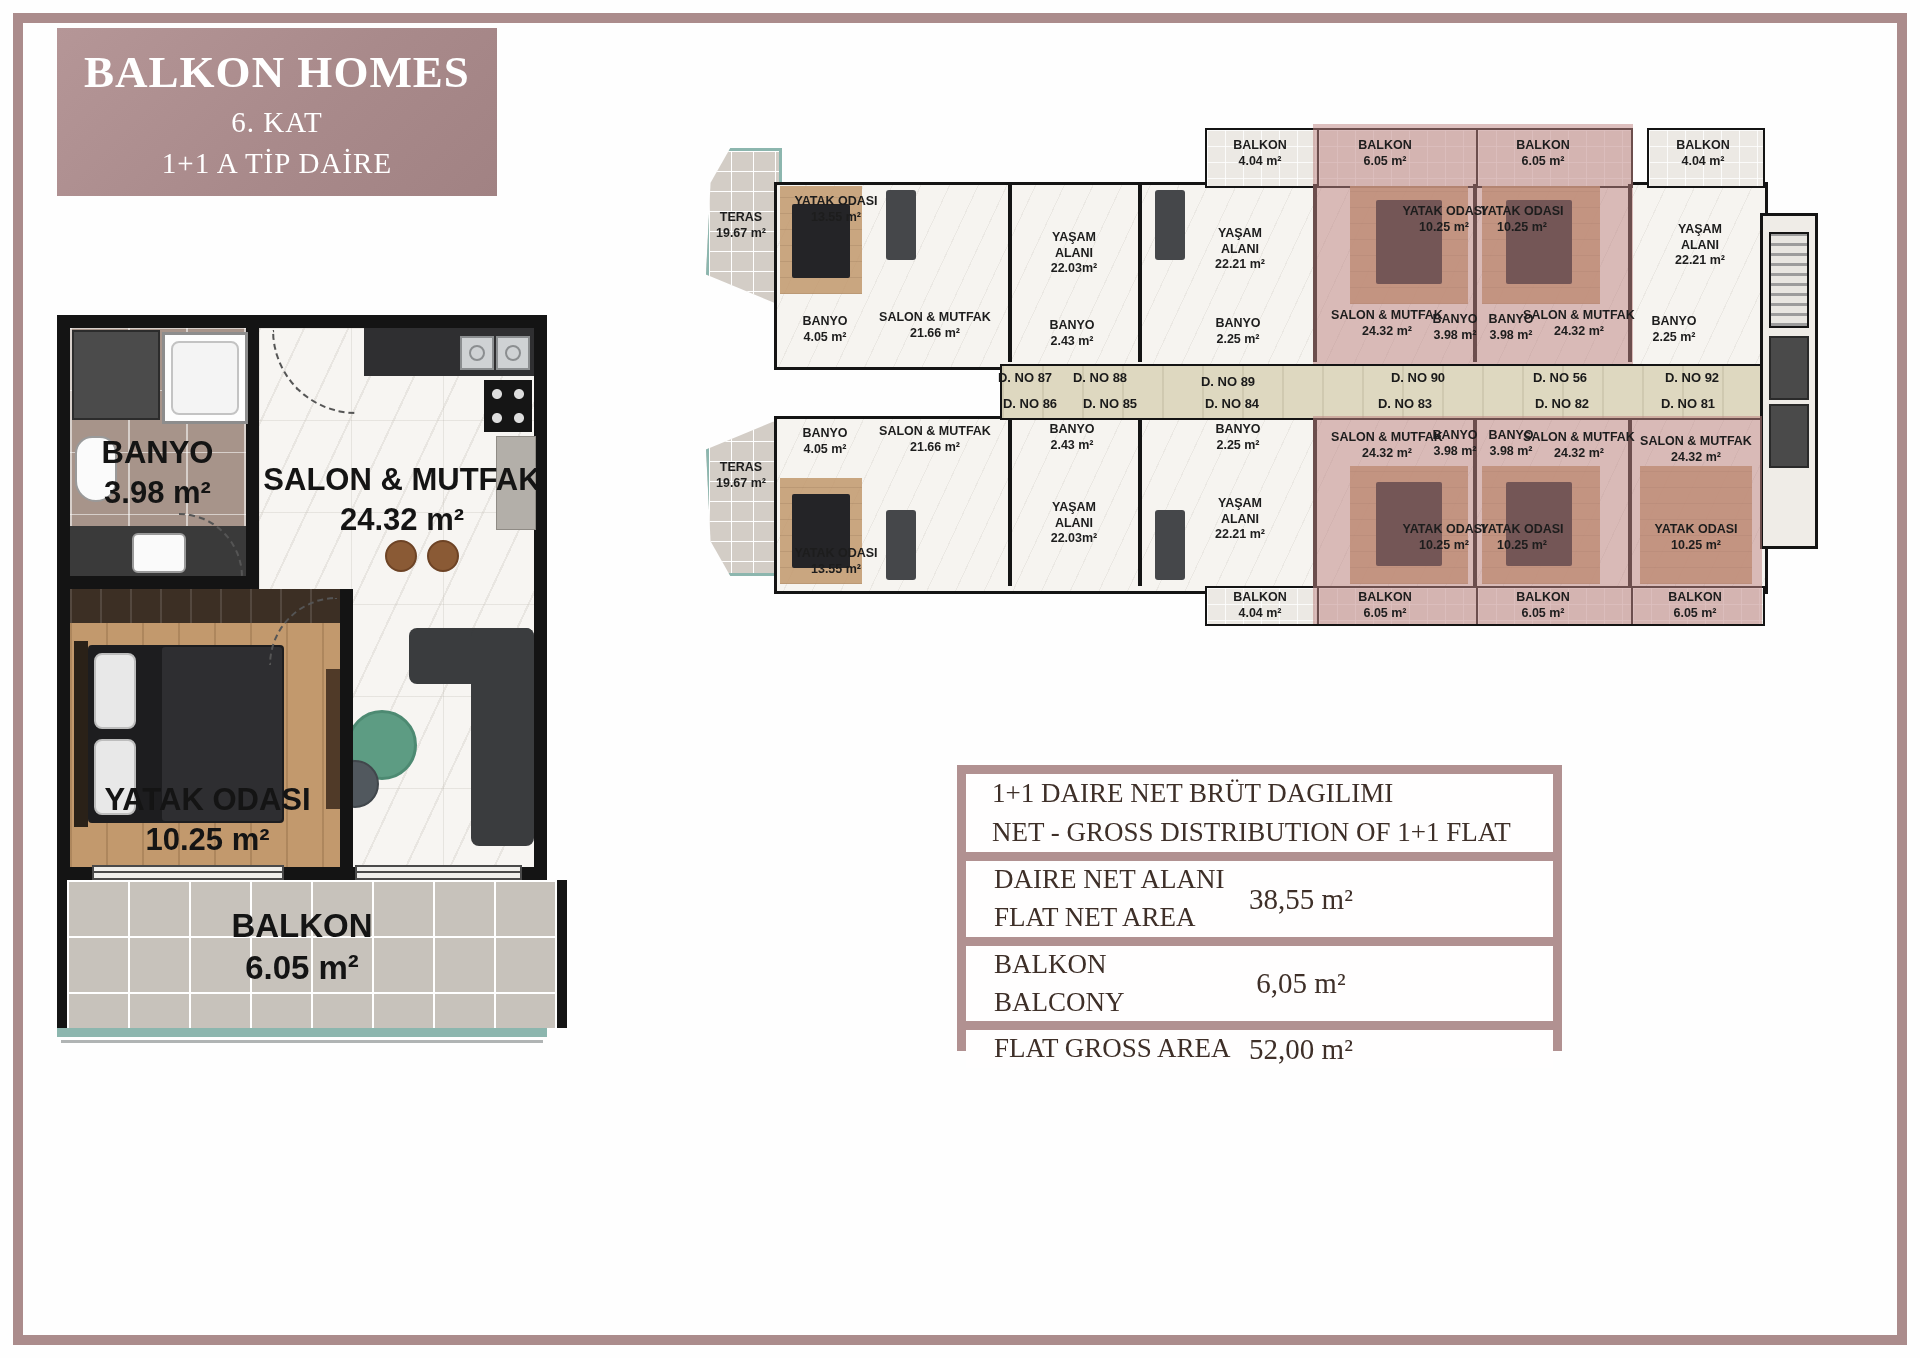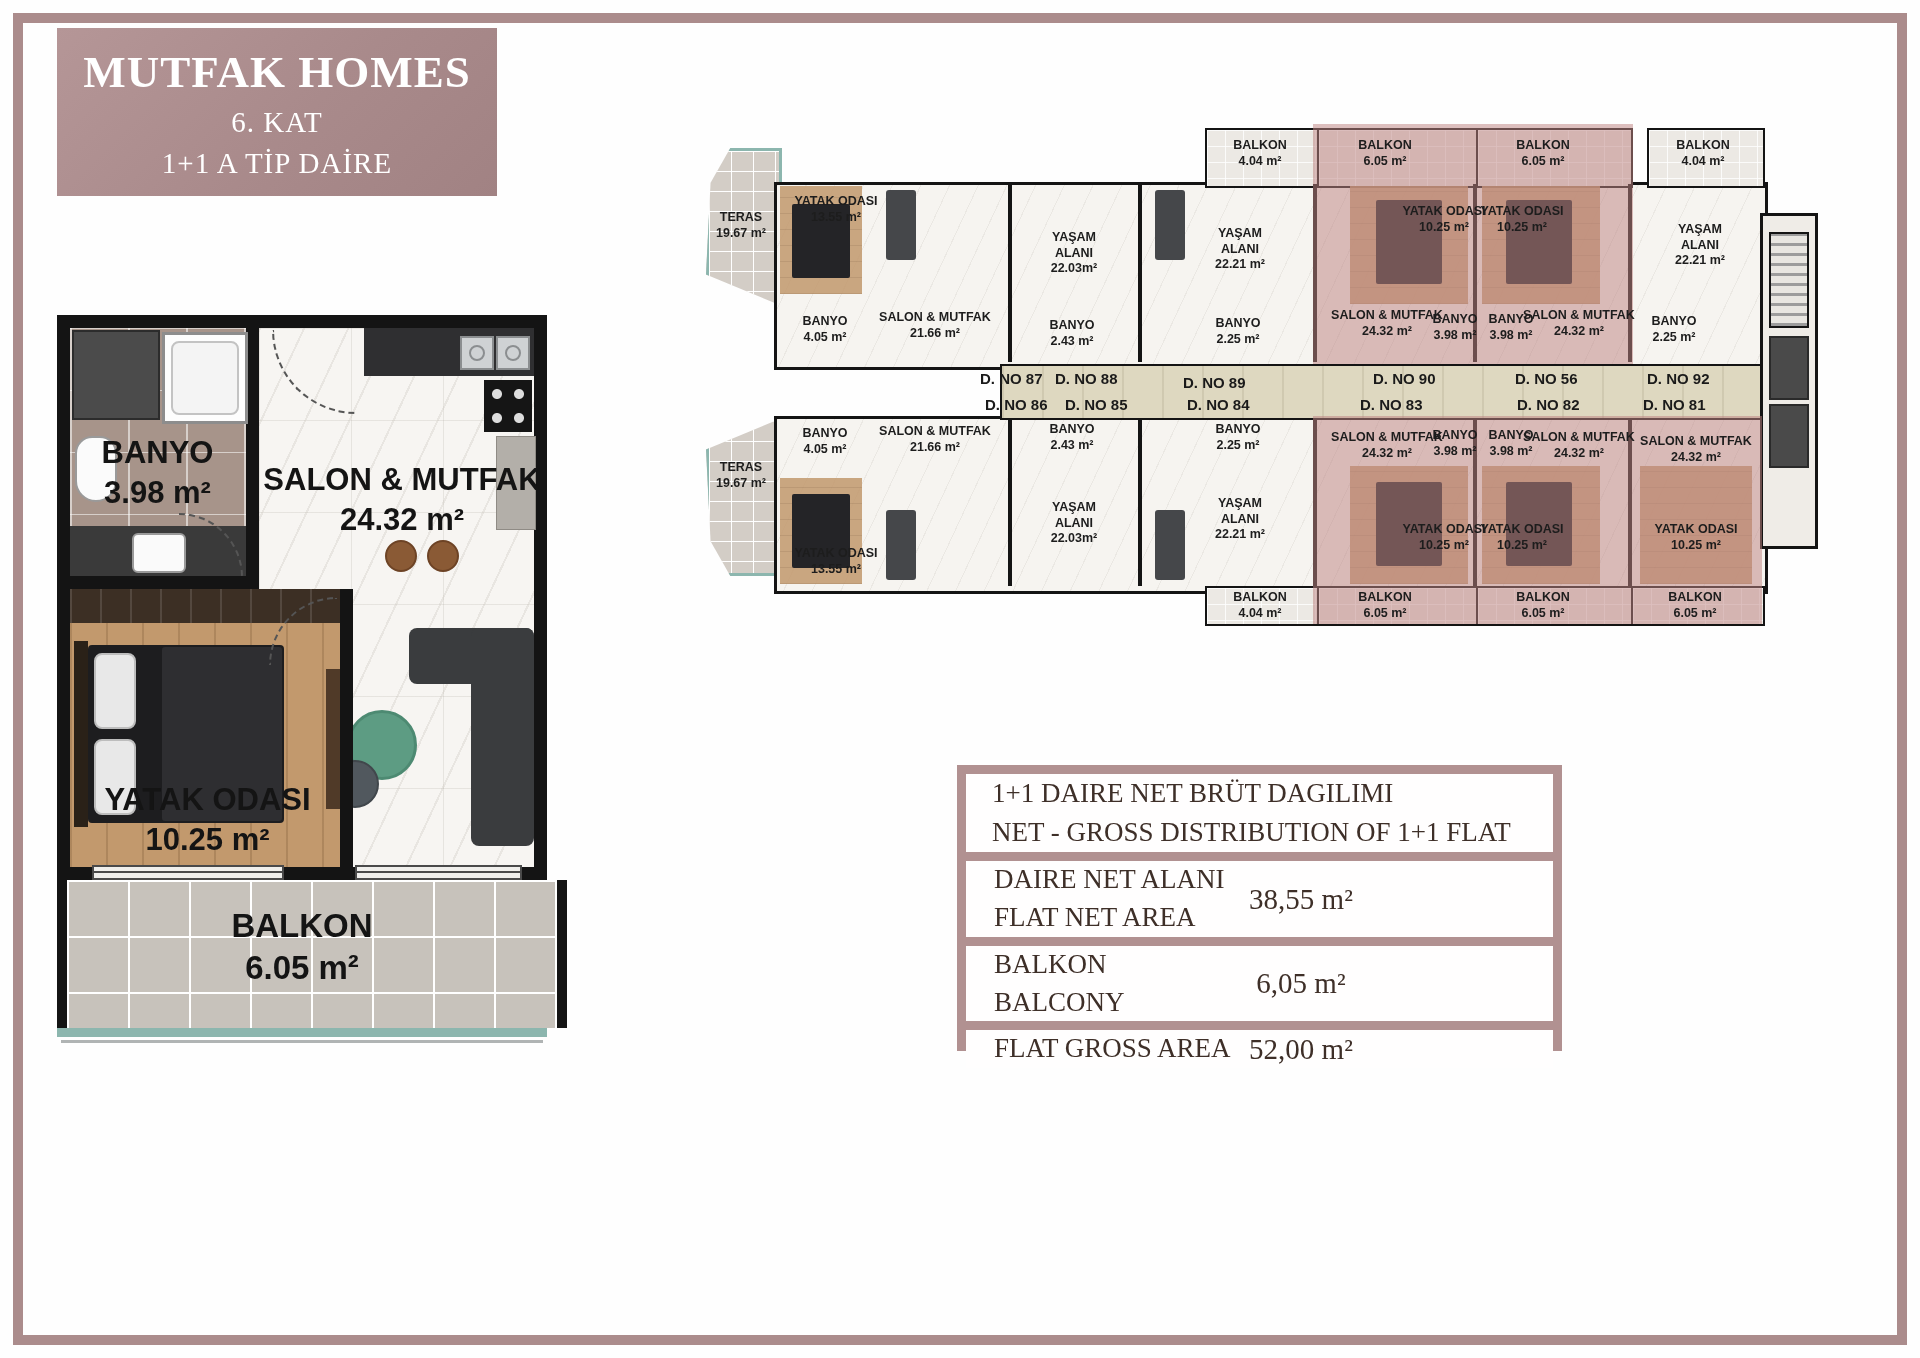--- a/index.html
+++ b/index.html
@@ -83,21 +83,21 @@
      background-image:repeating-linear-gradient(90deg,rgba(120,110,80,.14) 0 2px,transparent 2px 40px);}
   .terrace{position:absolute;background:#d3cdc6;
      background-image:linear-gradient(#fff 1.5px,transparent 1.5px),
      linear-gradient(90deg,#fff 1.5px,transparent 1.5px);background-size:22px 20px;
      border:3px solid #8cb6ae;}
   .ter-top{clip-path:polygon(32% 0,100% 0,100% 100%,0 80%,6% 22%);}
   .ter-bot{clip-path:polygon(0 20%,100% 0,100% 100%,32% 100%,6% 78%);}
   .pink{position:absolute;background:rgba(190,132,130,.52);pointer-events:none;z-index:4;}
   .ov-lbl{position:absolute;font-weight:bold;color:#1d1d1d;line-height:1.25;font-size:12.5px;
      text-align:center;white-space:pre-line;z-index:5;}
-  .ov-num{position:absolute;font-weight:bold;color:#1a1a1a;font-size:15px;z-index:5;text-align:left;}
+  .ov-num{position:absolute;font-weight:bold;color:#1a1a1a;font-size:13px;z-index:5;text-align:center;}
   .ov-wall{position:absolute;background:#141414;z-index:2;}
   .ov-wood{position:absolute;background:#c2996d;opacity:.85;z-index:1;
      background-image:repeating-linear-gradient(0deg,rgba(80,50,20,.15) 0 1.5px,transparent 1.5px 16px);}
   .ov-bed{position:absolute;background:#242427;border-radius:2px;z-index:1;}
   .ov-sofa{position:absolute;background:#45474a;border-radius:3px;z-index:1;}
   .core{position:absolute;background:#efece7;border:3px solid #141414;z-index:1;}
   .core-box{position:absolute;background:#4a4a4a;border:2px solid #2a2a2a;}
   .stairs{position:absolute;background:repeating-linear-gradient(0deg,#9c9c9c 0 3px,#e8e6e1 3px 10px);border:2px solid #141414;}
   
   .area-table{left:957px;top:765px;width:605px;height:286px;background:#b19191;
@@ -111,21 +111,21 @@
   .tval{position:absolute;left:255px;top:0;width:160px;height:100%;display:flex;
      align-items:center;justify-content:center;font-size:29px;}
 </style>
 </head>
 <body>
 
 <div class="page">
   <div class="abs frame"></div>
 
   <div class="abs title-block">
-    <div class="title-main">MUTFAK HOMES</div>
+    <div class="title-main">BALKON HOMES</div>
     <div class="title-sub">6. KAT</div>
     <div class="title-sub">1+1 A TİP DAİRE</div>
   </div>
 
   <div class="abs main-plan">
     <div class="abs apartment">
 
       <div class="room banyo">
         <div class="f closet" style="left:2px;top:2px;width:84px;height:86px;"></div>
         <div class="f tub" style="left:92px;top:4px;width:80px;height:86px;">

